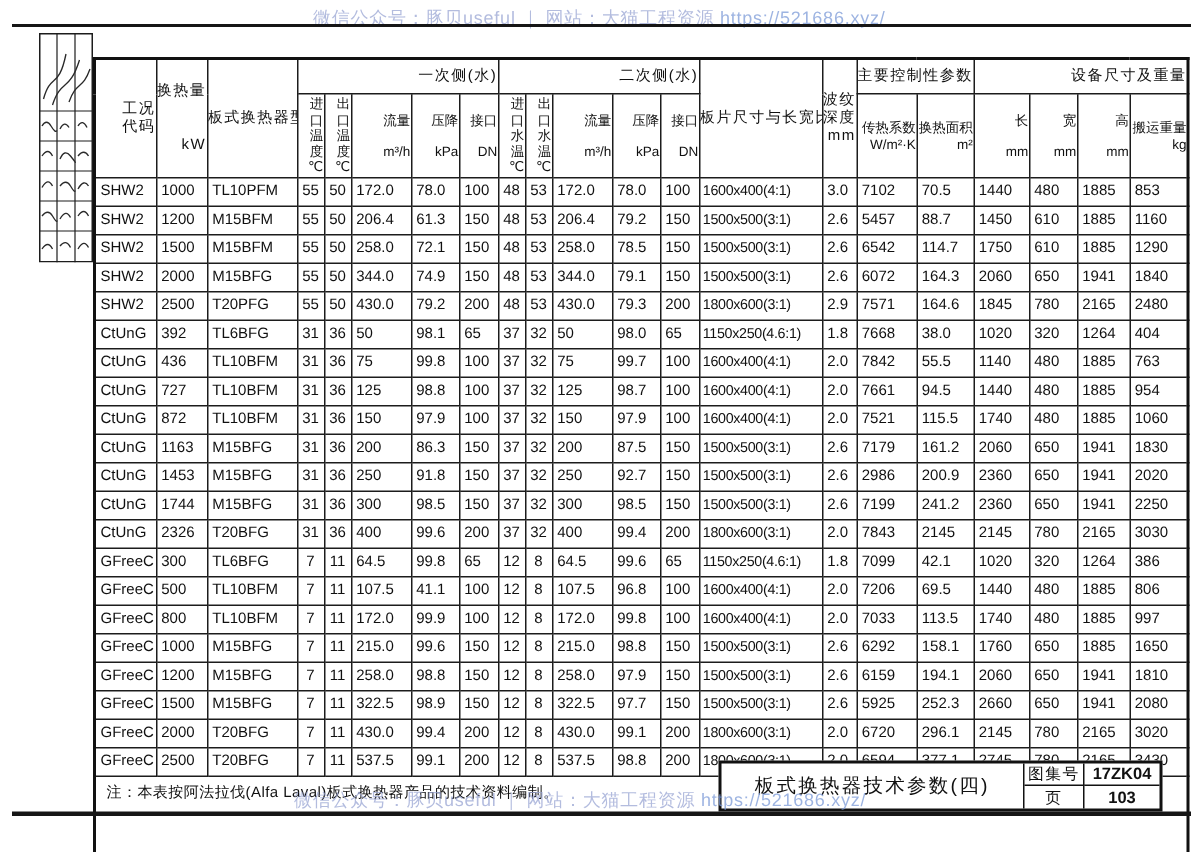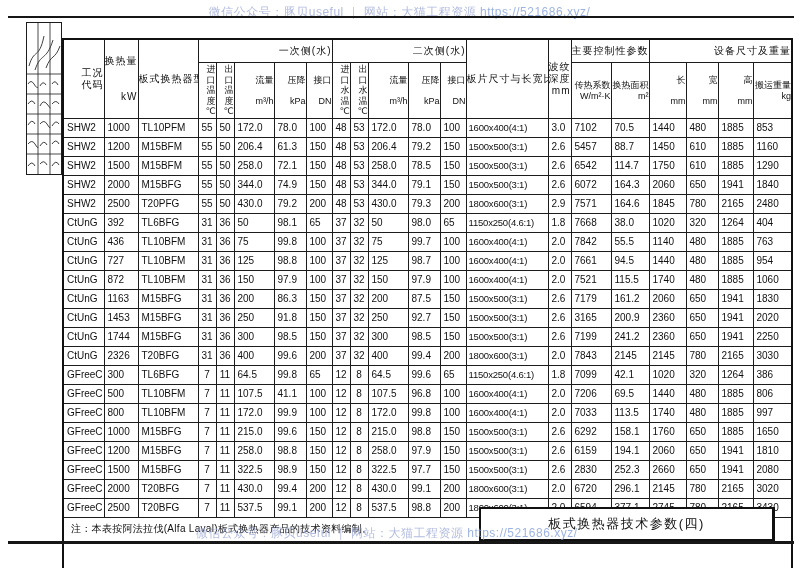--- a/index.html
+++ b/index.html
@@ -425,21 +425,21 @@
             <td>250</td>
             <td>91.8</td>
             <td>150</td>
             <td>37</td>
             <td>32</td>
             <td>250</td>
             <td>92.7</td>
             <td>150</td>
             <td>1500x500(3:1)</td>
             <td>2.6</td>
-            <td>3165</td>
+            <td>2986</td>
             <td>200.9</td>
             <td>2360</td>
             <td>650</td>
             <td>1941</td>
             <td>2020</td>
           </tr>
           <tr>
             <td>CtUnG</td>
             <td>1744</td>
             <td>M15BFG</td>
@@ -609,21 +609,21 @@
             <td>322.5</td>
             <td>98.9</td>
             <td>150</td>
             <td>12</td>
             <td>8</td>
             <td>322.5</td>
             <td>97.7</td>
             <td>150</td>
             <td>1500x500(3:1)</td>
             <td>2.6</td>
-            <td>2830</td>
+            <td>5925</td>
             <td>252.3</td>
             <td>2660</td>
             <td>650</td>
             <td>1941</td>
             <td>2080</td>
           </tr>
           <tr>
             <td>GFreeC</td>
             <td>2000</td>
             <td>T20BFG</td>
@@ -673,20 +673,26 @@
       <tfoot>
         <tr class="note-row">
           <td colspan="21">注：本表按阿法拉伐(Alfa Laval)板式换热器产品的技术资料编制。</td>
         </tr>
       </tfoot>
     </table>
   </div>
 
   <div class="title-block">
     <div class="tb-title">板式换热器技术参数(四)</div>
+    <div class="tb-grid">
+      <div class="tb-cell r1 lab">图集号</div>
+      <div class="tb-cell r1 val">17ZK04</div>
+      <div class="tb-cell lab">页</div>
+      <div class="tb-cell val">103</div>
+    </div>
   </div>
 
   <div class="wm wm-bottom">
     <span class="wm-text">微信公众号：豚贝useful ｜ 网站：大猫工程资源</span>
     <span class="wm-url">https://521686.xyz/</span>
   </div>
 
 </div>
 
 </body></html>

